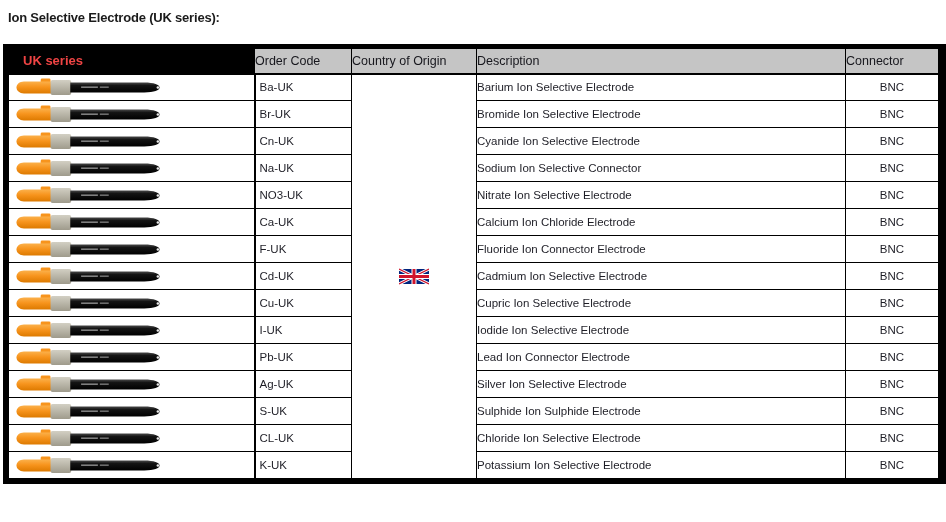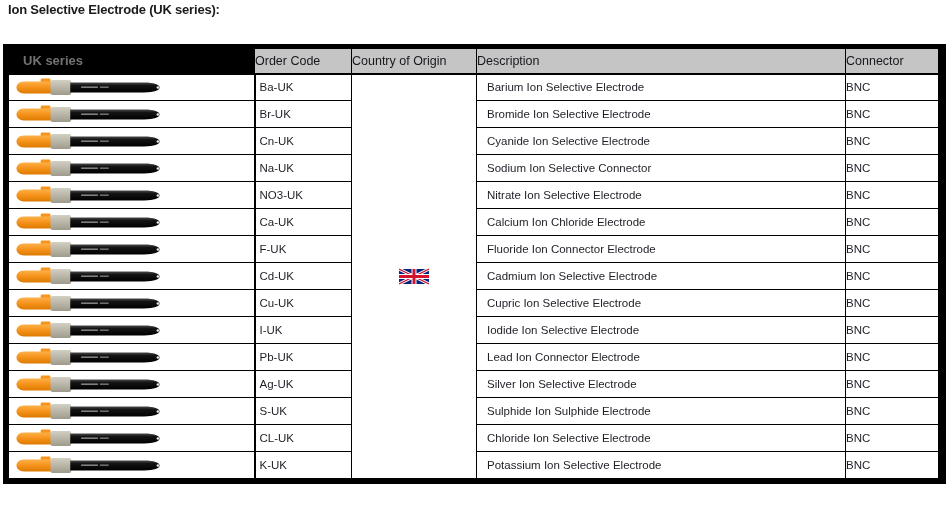--- a/index.html
+++ b/index.html
@@ -6,21 +6,21 @@
   html, body { background: #fff; }
   body {
     width: 946px; height: 522px;
     position: relative;
     font-family: "Liberation Sans", "DejaVu Sans", sans-serif;
     color: #1e1e26;
     overflow: hidden;
   }
   .page-title {
     position: absolute;
-    left: 8px; top: 2px;
+    left: 8px; top: 10px;
     font-size: 13px;
     font-weight: 700;
     letter-spacing: -0.2px;
     color: #1b1b1b;
   }
   .table-wrap {
     position: absolute;
     left: 3px; top: 44px;
     width: 943px;
     border: 4px solid #000;
@@ -47,40 +47,40 @@
     border-bottom: 2px solid #000;
     font-size: 12.5px;
     font-weight: 400;
     color: #17171d;
     text-align: left;
     vertical-align: middle;
     white-space: nowrap;
   }
   .ise-table th.th-series {
     background: #000;
-    color: #737373;
+    color: #ef4444;
     text-align: left;
     padding-left: 14px;
     font-weight: 700;
     font-size: 13px;
     border-color: #000;
   }
   .ise-table td {
     height: 27px;
     border: 1px solid #000;
     font-size: 11.5px;
     vertical-align: middle;
     background: #fff;
     overflow: hidden;
     white-space: nowrap;
   }
   td.c-series { padding-left: 6px; border-right: 2px solid #000; }
   td.c-code   { padding-left: 4px; }
-  td.c-desc   { padding-left: 10px; }
-  td.c-conn   { text-align: left; }
+  td.c-desc   { }
+  td.c-conn   { text-align: center; }
   td.c-country { text-align: center; vertical-align: middle; }
 
   .electrode { width: 148px; height: 20px; display: block; }
   .flag { width: 30px; height: 17px; display: inline-block; vertical-align: middle; }
 </style>
 </head>
 <body>
 
 <div class="page-title">Ion Selective Electrode (UK series):</div>
 

